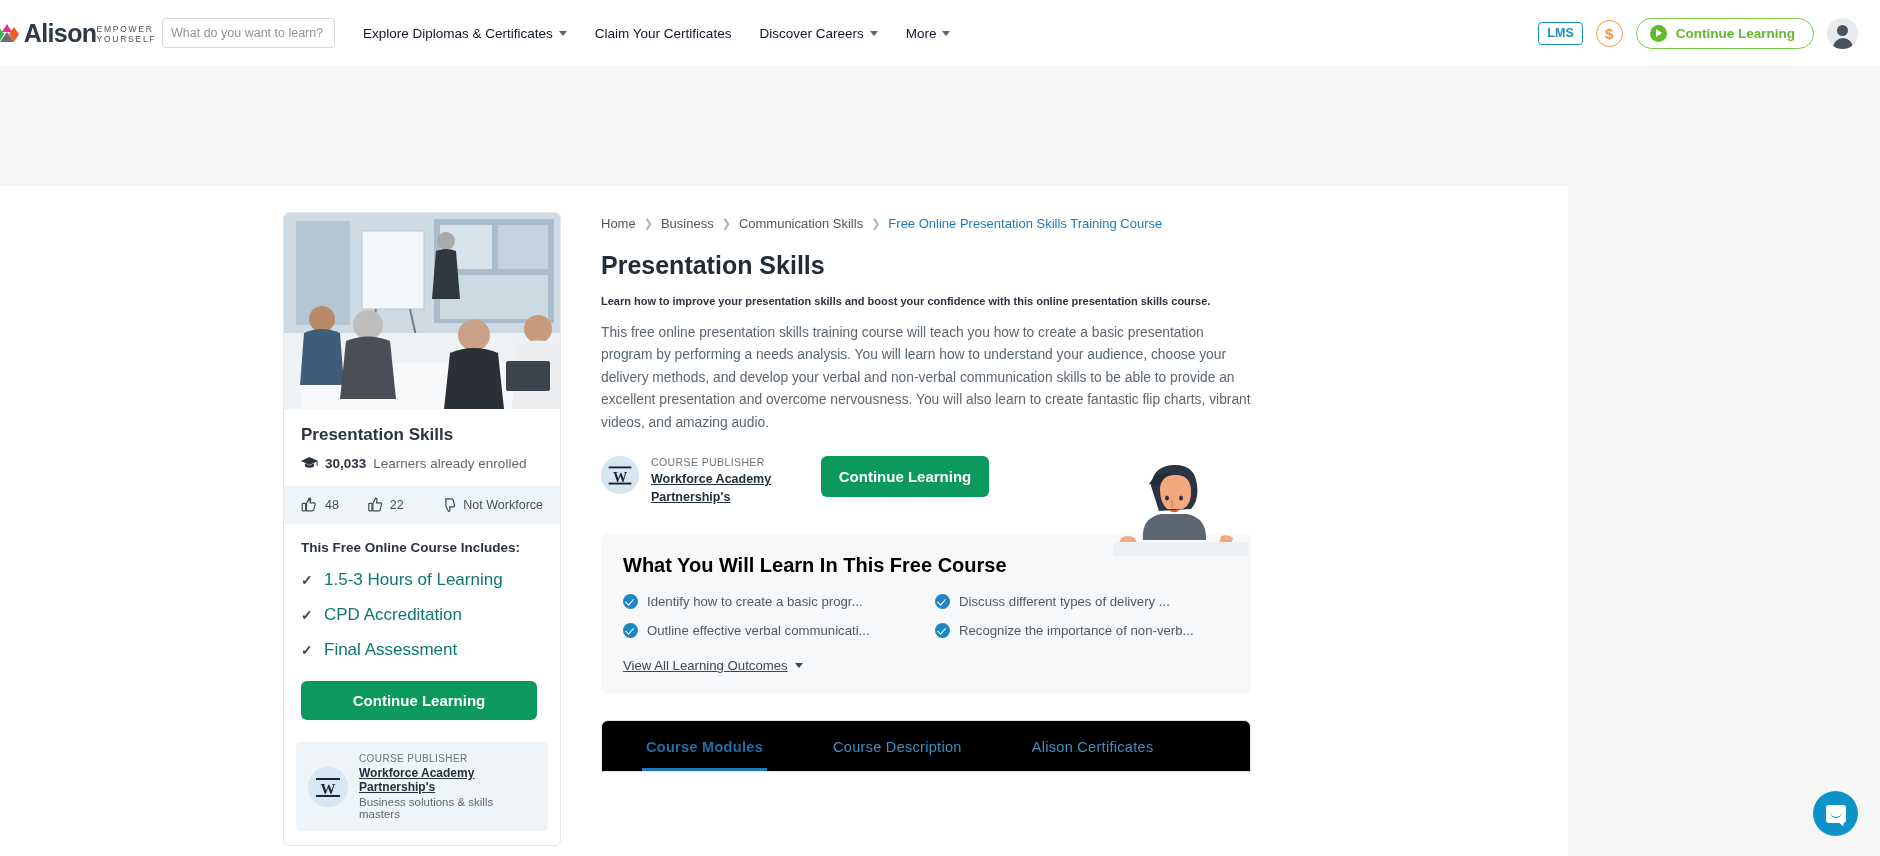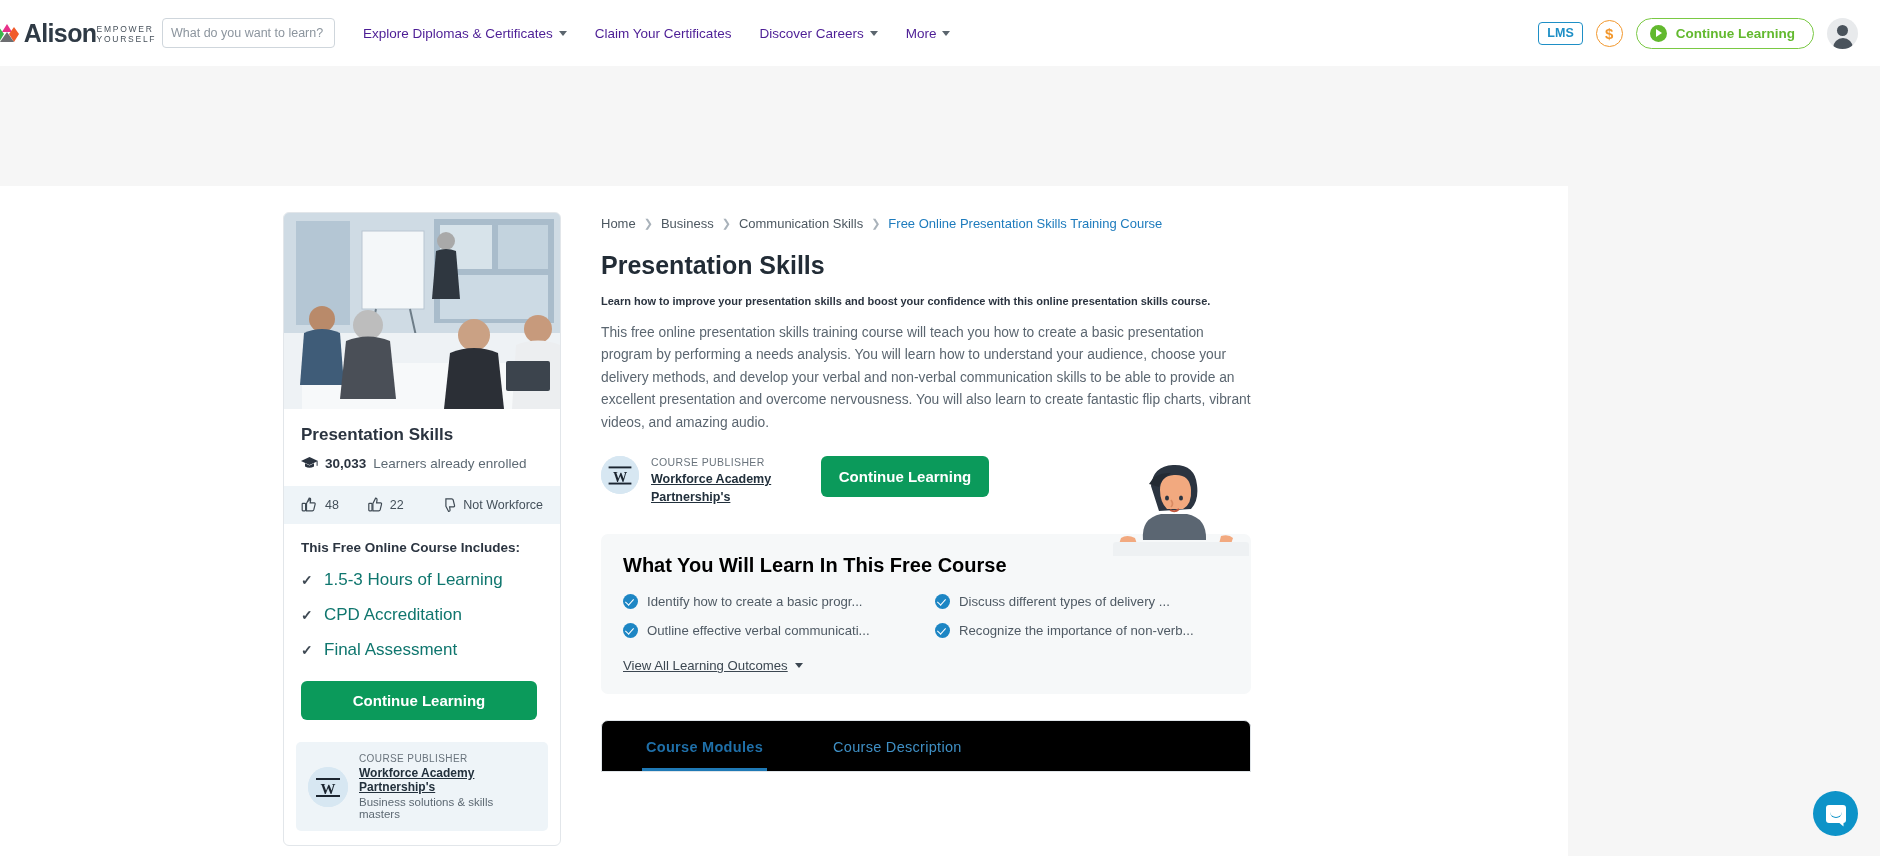--- a/index.html
+++ b/index.html
@@ -31,21 +31,21 @@
   .search-input {
     border: none; outline: none; flex: 1;
     font-size: 12.5px; color: #5a6570; padding: 0 8px;
     font-family: "Liberation Sans", sans-serif; background: transparent;
   }
   .search-input::placeholder { color: #8c959e; }
 
   .nav { display: flex; align-items: center; margin-left: 28px; gap: 28px; }
   .nav-item {
     display: flex; align-items: center; gap: 6px;
-    font-size: 13.5px; color: #4c1d95; cursor: pointer; white-space: nowrap;
+    font-size: 13.5px; color: #0f172a; cursor: pointer; white-space: nowrap;
   }
   .caret { width: 0; height: 0; border-left: 4.5px solid transparent; border-right: 4.5px solid transparent; border-top: 5px solid #5b656e; }
 
   .header-right { margin-left: auto; display: flex; align-items: center; gap: 13px; }
   .lms-badge {
     border: 1px solid #1e8fc6; color: #1e8fc6; border-radius: 4px;
     font-size: 12.5px; font-weight: bold; padding: 3px 8px; cursor: pointer; line-height: 1.2;
   }
   .coin {
     width: 27px; height: 27px; border-radius: 50%;
@@ -428,20 +428,21 @@
           <span class="lbl">View All Learning Outcomes</span>
           <span class="chev"></span>
         </div>
       </div>
 
       <div class="tabs-card">
         <div class="tab active">Course  Modules</div>
         <span class="tab-sp"></span>
         <div class="tab">Course  Description</div>
         <span class="tab-sp"></span>
+        <div class="tab">Alison  Certificates</div>
       </div>
 
     </div>
   </div>
 </div>
 
 <div class="chat-bubble">
   <span class="chat-glyph">
     <span class="chat-smile"></span>
   </span>

